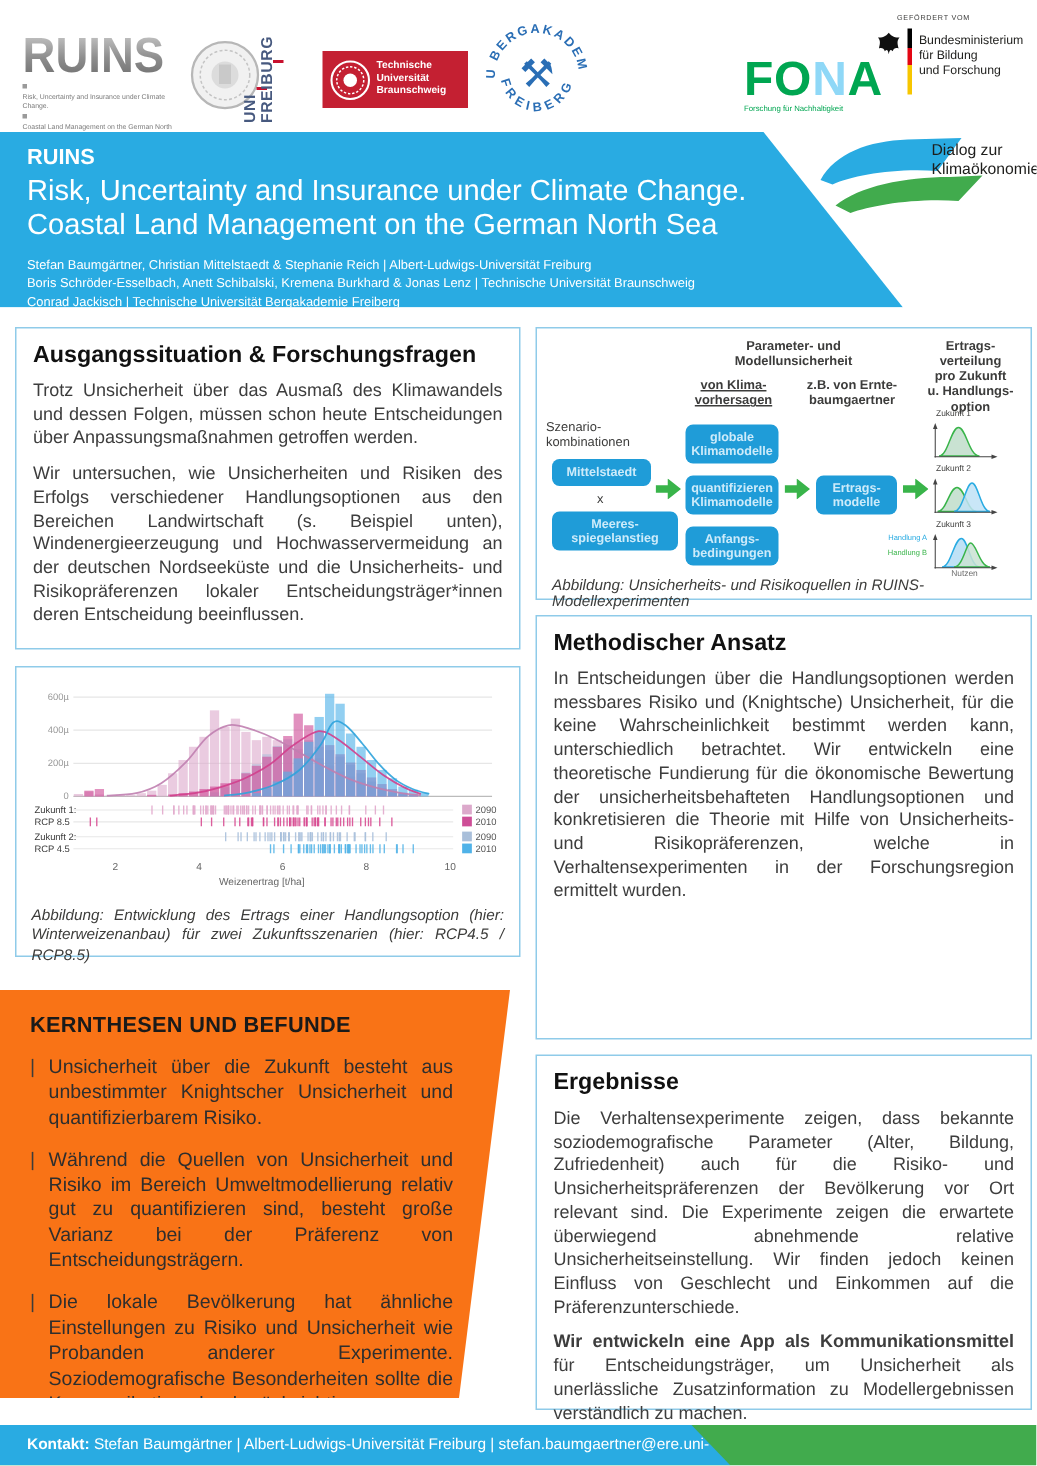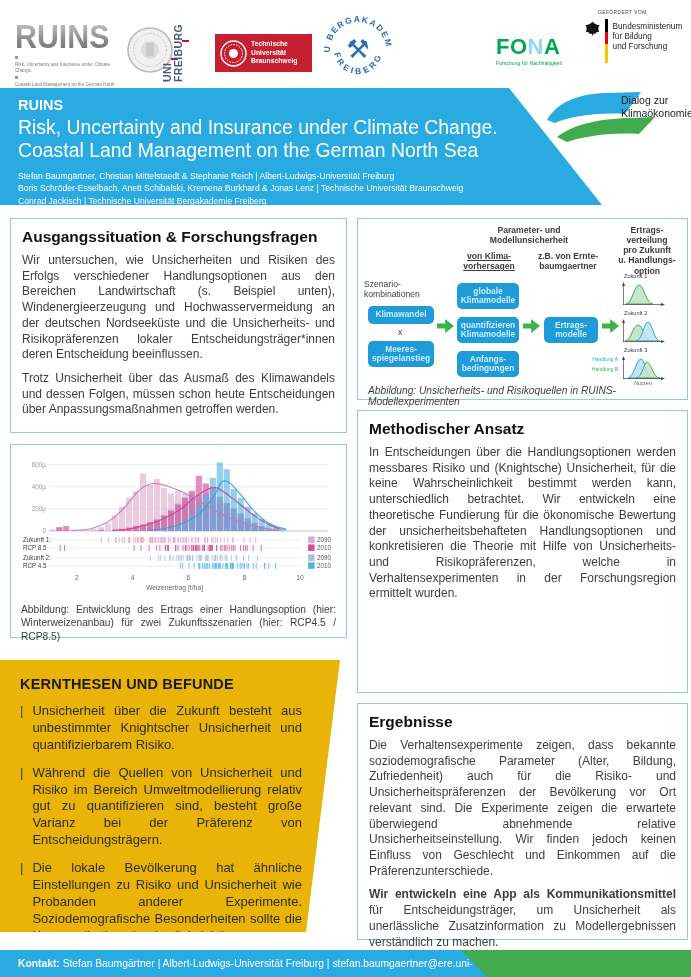--- a/index.html
+++ b/index.html
@@ -22,21 +22,21 @@
   .frb-text{position:absolute;right:6px;bottom:0px;writing-mode:vertical-rl;transform:rotate(180deg);
       font-weight:bold;font-size:10.5px;letter-spacing:.4px;color:#47597f;line-height:1.05;}
   .frb-red{position:absolute;width:7px;height:2.5px;background:#c8102e;}
 
   .tubs-logo{left:215px;top:34px;width:97px;height:38px;background:#c42032;display:flex;align-items:center;padding:0 5px;box-sizing:border-box;}
   .tubs-text{color:#fff;font-weight:bold;font-size:6.8px;line-height:1.25;margin-left:4px;}
 
   .tubaf-logo{left:318px;top:10px;width:80px;height:80px;}
 
   .fona-logo{left:496px;top:36px;width:80px;}
-  .fona-word{font-size:22px;font-weight:bold;letter-spacing:.5px;color:#00a651;line-height:1;}
+  .fona-word{font-size:32px;font-weight:bold;letter-spacing:.5px;color:#00a651;line-height:1;}
   .fona-word .n{color:#8fd8f7;}
   .fona-tag{font-size:5.2px;color:#00a651;margin-top:2px;}
 
   .bmbf-logo{left:584px;top:10px;width:105px;}
   .bmbf-funded{font-size:4.8px;letter-spacing:.5px;color:#3c3c3b;margin-bottom:4px;margin-left:14px;}
   .bmbf-row{display:flex;align-items:flex-start;}
   .bmbf-flag{width:2.6px;height:44px;margin:0 5px 0 4px;background:linear-gradient(180deg,#000 0 30%,#e30613 30% 56%,#f7c600 56% 100%);}
   .bmbf-text{font-size:8.2px;color:#1d1d1b;line-height:1.2;padding-top:3px;}
 
   
@@ -50,40 +50,40 @@
   .dlg-text{position:absolute;left:76px;top:4px;font-size:10.5px;line-height:1.25;color:#1d1d1b;}
 
   
   .sec-box{border:1.5px solid #8fcbe9;background:#fff;box-sizing:border-box;padding:9px 11px;}
   .sec-h{font-size:15.5px;font-weight:bold;color:#111;margin:0 0 7px 0;}
   .sec-p{font-size:12px;line-height:1.31;text-align:justify;color:#3d3d3d;margin:0 0 8px 0;}
   .sec-p:last-child{margin-bottom:0;}
 
   #box-ausgang{left:10px;top:218px;width:337px;height:215px;}
   #box-chart{left:10px;top:444px;width:337px;height:194px;padding:8px 10px;}
-  .chart-caption{font-size:10.2px;text-align:justify;line-height:1.3;color:#3d3d3b;margin-top:4px;}
+  .chart-caption{font-size:10.2px;font-style:italic;text-align:justify;line-height:1.3;color:#3d3d3b;margin-top:4px;}
 
   #box-diagram{left:357px;top:218px;width:331px;height:182px;padding:0;position:absolute;font-size:8.6px;}
   #box-methodik{left:357px;top:410px;width:331px;height:283px;}
   #box-ergebnisse{left:357px;top:703px;width:331px;height:237px;}
 
   
   .dg{position:absolute;color:#3c3c3b;}
   .dg-h{font-weight:bold;line-height:1.18;}
   .dg-node{position:absolute;background:#1f9cd8;color:#cdebfa;border-radius:5px;font-weight:bold;font-size:8.4px;
            line-height:1.12;display:flex;align-items:center;justify-content:center;text-align:center;padding:2px;box-sizing:border-box;}
   .dg-arrow{position:absolute;width:17px;height:14px;background:#39b44a;
             clip-path:polygon(0 32%,48% 32%,48% 0,100% 50%,48% 100%,48% 68%,0 68%);}
   .dg-plot-label{position:absolute;font-size:5.6px;color:#3c3c3b;}
   .dg-nutzen{position:absolute;font-size:5.6px;color:#6b6b6b;text-align:center;}
   .dg-ha{position:absolute;font-size:5px;width:34px;text-align:right;}
   .dg-caption{position:absolute;left:10px;top:166px;width:310px;font-size:10.2px;font-style:italic;color:#3d3d3b;}
 
   
-  #box-teal{left:0;top:660px;width:340px;height:272px;background:#eab308;
+  #box-teal{left:0;top:660px;width:340px;height:272px;background:#f97316;
             clip-path:polygon(0 0,340px 0,306px 272px,0 272px);box-sizing:border-box;padding:16px 38px 0 20px;}
   .teal-h{font-size:14.5px;font-weight:bold;color:#1a1a1a;letter-spacing:.2px;margin-bottom:11px;}
   .kb{display:flex;gap:9px;margin-bottom:11px;}
   .kb-bar{font-size:13px;color:#3c3c3b;line-height:1.3;}
   .kb-text{font-size:13px;line-height:1.3;text-align:justify;color:#2e2e2e;}
 
   
   #footer-green{left:0;top:950px;width:691px;height:27px;background:#41ab4d;}
   #footer-cyan{left:0;top:950px;width:500px;height:27px;background:#29abe2;
                clip-path:polygon(0 0,461px 0,487px 27px,0 27px);color:#fff;font-size:10.3px;line-height:27px;padding-left:18px;box-sizing:border-box;}
@@ -176,22 +176,22 @@
   <svg width="146" height="62" viewBox="0 0 146 62">
     <path fill="#29abe2" d="M2,30 C12,12 34,4 60,3 L96,2 L80,24 C50,22 24,27 10,33 Z"></path>
     <path fill="#41ab4d" d="M12,47 C28,34 58,28 88,28 L110,27 L94,44 C64,42 36,47 22,52 Z"></path>
   </svg>
   <div class="dlg-text pre">Dialog zur
 Klimaökonomie</div>
 </div>
 
 <div id="box-ausgang" class="abs sec-box">
   <div class="sec-h">Ausgangssituation &amp; Forschungsfragen</div>
+  <p class="sec-p">Trotz Unsicherheit über das Ausmaß des Klimawandels und dessen Folgen, müssen schon heute Entscheidungen über Anpassungsmaßnahmen getroffen werden.</p>
   <p class="sec-p">Wir untersuchen, wie Unsicherheiten und Risiken des Erfolgs verschiedener Handlungsoptionen aus den Bereichen Landwirtschaft (s. Beispiel unten), Windenergieerzeugung und Hochwasservermeidung an der deutschen Nordseeküste und die Unsicherheits- und Risikopräferenzen lokaler Entscheidungsträger*innen deren Entscheidung beeinflussen.</p>
-  <p class="sec-p">Trotz Unsicherheit über das Ausmaß des Klimawandels und dessen Folgen, müssen schon heute Entscheidungen über Anpassungsmaßnahmen getroffen werden.</p>
 </div>
 
 <div id="box-chart" class="abs sec-box">
   <svg id="yield-chart" width="317" height="142" viewBox="0 0 318 142">
       <line x1="28" y1="78" x2="308" y2="78" stroke="#bbbbbb" stroke-width="0.8"></line>
       <text x="25" y="80" font-size="6.3" fill="#999" text-anchor="end">0</text>
       <line x1="28" y1="55.84615384615385" x2="308" y2="55.84615384615385" stroke="#e6e6e6" stroke-width="0.8"></line>
       <text x="25" y="57.84615384615385" font-size="6.3" fill="#999" text-anchor="end">200µ</text>
       <line x1="28" y1="33.69230769230769" x2="308" y2="33.69230769230769" stroke="#e6e6e6" stroke-width="0.8"></line>
       <text x="25" y="35.69230769230769" font-size="6.3" fill="#999" text-anchor="end">400µ</text>
@@ -581,23 +581,23 @@
   <div class="dg dg-h pre" style="left:170px;top:32px;width:80px;text-align:center;">z.B. von Ernte-
 baumgaertner</div>
   <div class="dg dg-h pre" style="left:252px;top:6px;width:74px;text-align:center;">Ertrags-
 verteilung
 pro Zukunft
 u. Handlungs-
 option</div>
 
   <div class="dg pre" style="left:6px;top:60px;">Szenario-
 kombinationen</div>
-  <div class="dg-node pre" style="left:10px;top:87px;width:66px;height:18px;">Klimawandel</div>
+  <div class="dg-node pre" style="left:10px;top:87px;width:66px;height:18px;">Mittelstaedt</div>
   <div class="dg" style="left:40px;top:108px;">x</div>
-  <div class="dg-node pre" style="left:10px;top:122px;width:66px;height:26px;">Meeres-
+  <div class="dg-node pre" style="left:10px;top:122px;width:84px;height:26px;">Meeres-
 spiegelanstieg</div>
 
   <div class="dg-arrow" style="left:79px;top:100px;"></div>
 
   <div class="dg-node pre" style="left:99px;top:64px;width:62px;height:26px;">globale
 Klimamodelle</div>
   <div class="dg-node pre" style="left:99px;top:98px;width:62px;height:26px;">quantifizieren
 Klimamodelle</div>
   <div class="dg-node pre" style="left:99px;top:132px;width:62px;height:26px;">Anfangs-
 bedingungen</div>

